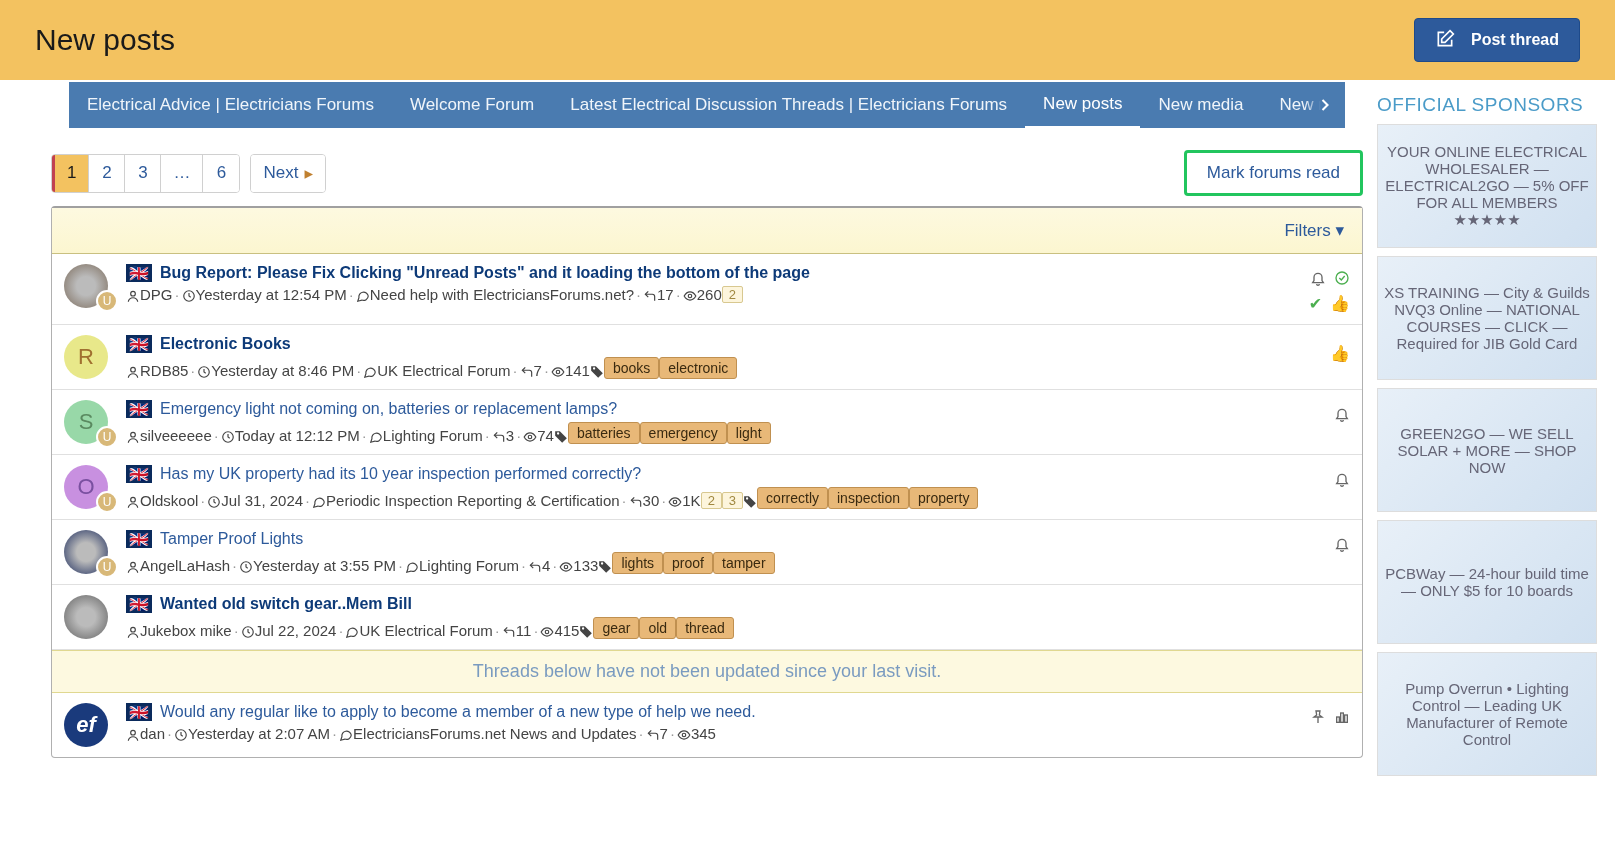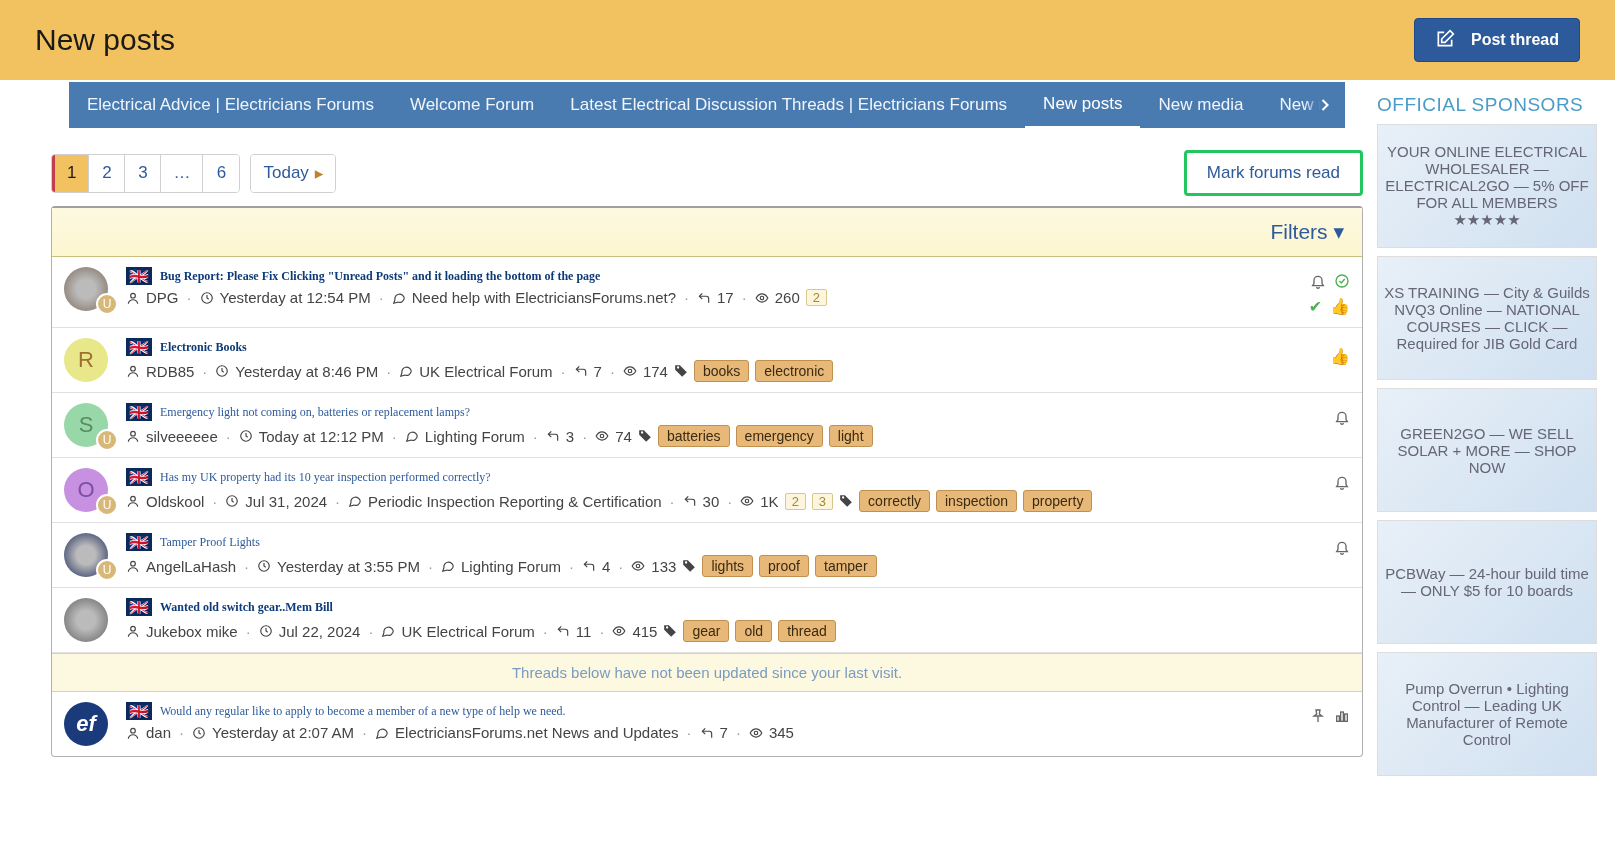--- a/index.html
+++ b/index.html
@@ -17,40 +17,40 @@
 .top-controls { display: flex; justify-content: space-between; align-items: center; padding: 22px 0 10px; }
 .pager { display: flex; gap: 10px; }
 .pg-group { display: flex; border: 1px solid #d0d0d0; border-radius: 4px; overflow: hidden; }
 .pg-btn { min-width: 36px; padding: 8px 12px; text-align: center; color: #2d5a9b; font-size: 17px; background: #fff; border-right: 1px solid #d0d0d0; cursor: pointer; }
 .pg-btn:last-child { border-right: none; }
 .pg-btn.cur { background: #f3c260; color: #1a1a1a; border-left: 3px solid #c04050; }
 .pg-next { display: flex; align-items: center; gap: 6px; }
 .mark-read { border: 3px solid #22c55e; border-radius: 4px; padding: 10px 20px; color: #2d5a9b; font-size: 17px; background: #fff; cursor: pointer; }
 .list-frame { border: 1px solid #b0b0b0; border-top: 2px solid #a0a0a0; border-radius: 4px; }
 .filter-bar { background: linear-gradient(#fdf9e0,#fcf6d0); padding: 12px 18px; text-align: right; border-bottom: 1px solid #c9c080; }
-.filter-btn { color: #2d5a9b; font-size: 21px; cursor: pointer; }
+.filter-btn { color: #2d5a9b; font-size: 17px; cursor: pointer; }
 .thread { display: flex; padding: 10px 12px; border-bottom: 1px solid #e0e0e0; gap: 14px; align-items: flex-start; }
 .thread:last-child{border-bottom:none;}
 .av-wrap { position: relative; width: 48px; flex-shrink: 0; }
 .avatar { width: 44px; height: 44px; border-radius: 50%; display: flex; align-items: center; justify-content: center; font-size: 22px; font-weight: 500; color: #fff; overflow:hidden;}
 .av-sub { position: absolute; bottom: -4px; right: -6px; width: 22px; height: 22px; border-radius: 50%; background: #d8b878; color: #fff; font-size: 12px; display: flex; align-items: center; justify-content: center; font-weight: 500; border: 2px solid #fff; }
 .th-body { flex: 1; min-width: 0; }
 .th-title-row{ display: flex; align-items: center; gap: 6px; margin-bottom: 4px;}
 .flag { width: 26px; height: 18px; background: linear-gradient(#0a2a5c,#0a2a5c); display: inline-flex; align-items: center; justify-content: center; font-size: 16px; flex-shrink:0; margin-right:2px;}
-.th-title { color: #2d5a9b; font-size: 12px; cursor: pointer; font-family: Liberation Serif, serif; }
+.th-title { color: #2d5a9b; font-size: 16px; cursor: pointer; }
 .th-title.unread { font-weight: 700; color: #0d3a78; }
-.meta { font-size: 15px; color: #444; display: flex; flex-wrap: wrap; align-items: center; gap: 6px; }
+.meta { font-size: 15px; color: #444; display: flex; flex-wrap: wrap; align-items: flex-end; }
 .meta .sep::before { content: '·'; margin: 0 2px; color: #999; }
 .ic { display: inline-flex; align-items: center; }
 .tag { background: #e8b878; border: 1px solid #c09050; border-radius: 3px; padding: 2px 8px; font-size: 14px; color: #3a2a10; cursor: pointer; }
 .page-ind { border: 1px solid #d8c890; background: #fdf5dc; padding: 0 6px; font-size: 13px; color: #a08840; cursor:pointer; border-radius:2px;}
 .th-icons { display: flex; flex-direction: column; align-items: flex-end; gap: 4px; padding-top: 4px; flex-shrink: 0;}
 .th-icons-row{display:flex;gap:8px;align-items:center;}
 .ico { font-size: 18px; color: #666; }
-.separator-row { background: #fdf9e0; color: #7a9bc0; text-align: center; padding: 10px; font-size: 15px; border-bottom: 1px solid #e0d890; border-top: 1px solid #e0d890; }
+.separator-row { background: #fdf9e0; color: #7a9bc0; text-align: center; padding: 10px; font-size: 18px; border-bottom: 1px solid #e0d890; border-top: 1px solid #e0d890; }
 .sponsor-title { color: #4a9bc8; font-size: 19px; font-weight: 500; letter-spacing: 0.5px; margin-bottom: 8px; }
 .ad { height: 124px; border: 1px solid #ddd; margin-bottom: 8px; background: linear-gradient(135deg,#e8f0f8,#d0e0f0); display: flex; align-items: center; justify-content: center; font-size: 15px; color: #667; text-align: center; padding: 6px; overflow:hidden;}
 svg{display:inline;vertical-align:-2px;}
 </style>
 </head>
 <body>
 
 <div class="header-bar">
   <h1 class="page-title">New posts</h1>
   <button class="post-btn">
@@ -85,21 +85,21 @@
       <div class="pager">
         <div class="pg-group" id="pg-pages">
             <a class="pg-btn cur">1</a>
             <a class="pg-btn">2</a>
             <a class="pg-btn">3</a>
             <a class="pg-btn">…</a>
             <a class="pg-btn">6</a>
           </div>
         <div class="pg-group">
           <a class="pg-btn pg-next">
-            <span>Today</span>
+            <span>Next</span>
             <span style="color:#c08030;">▸</span>
           </a>
         </div>
       </div>
       <button class="mark-read">Mark forums read</button>
     </div>
 
     <div class="list-frame">
       <div class="filter-bar">
         <span class="filter-btn">
@@ -220,21 +220,21 @@
                   </svg>
                 </span> 
                 <span>7</span> 
                 <span class="sep"></span> 
                 <span class="ic">
                   <svg width="14" height="14" viewBox="0 0 24 24" fill="none" stroke="currentColor" stroke-width="2">
                     <path d="M2 12s4-7 10-7 10 7 10 7-4 7-10 7-10-7-10-7z"></path>
                     <circle cx="12" cy="12" r="3"></circle>
                   </svg>
                 </span> 
-                <span>174</span> 
+                <span>141</span> 
                 <span class="ic">
                   <svg width="14" height="14" viewBox="0 0 24 24" fill="currentColor">
                     <path d="M2 2h8l12 12-8 8L2 10V2zm5 6a2 2 0 100-4 2 2 0 000 4z"></path>
                   </svg>
                 </span> 
                 <span class="tag">books</span> 
                 <span class="tag">electronic</span>
               </div>
      </div>
      <div class="th-icons">

